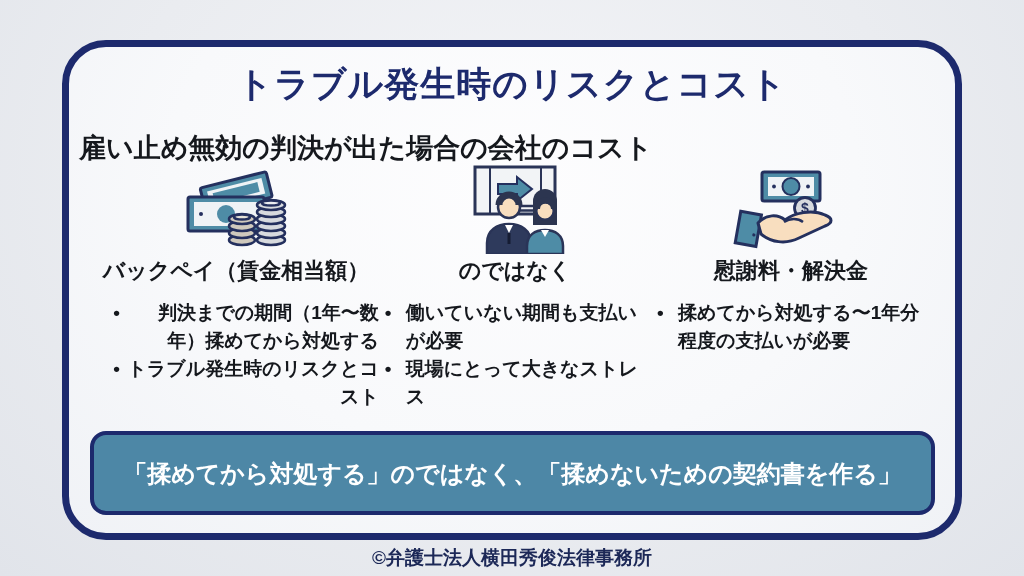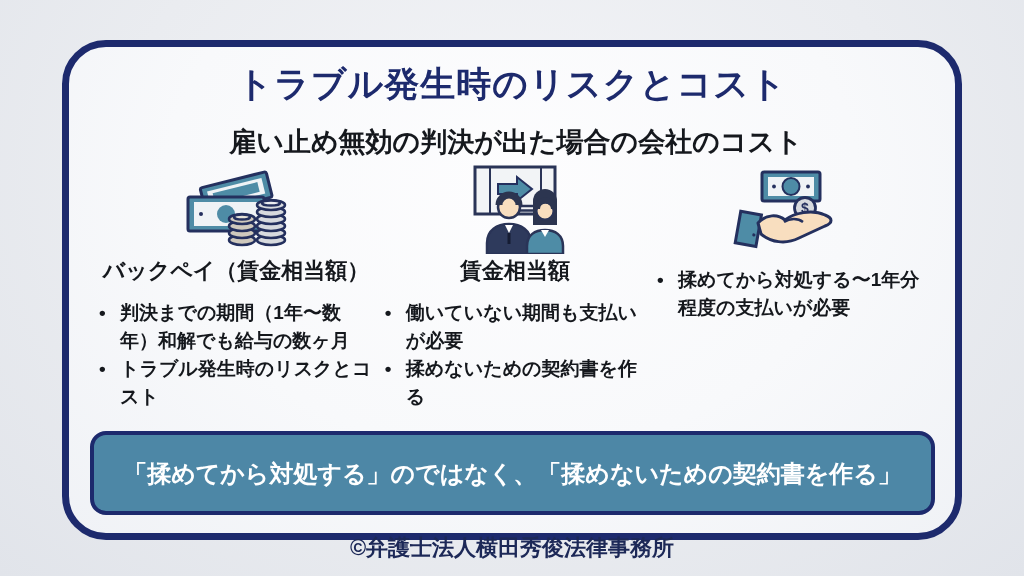--- a/index.html
+++ b/index.html
@@ -12,43 +12,43 @@
   .card {
     position:absolute; left:62px; top:40px; width:900px; height:500px; box-sizing:border-box;
     border:7px solid var(--navy,#1d2a6d); border-radius:44px;
     background: radial-gradient(ellipse at 50% 28%, #fdfdfe 0%, #f8f9fb 55%, #f0f2f6 100%);
   }
   .title {
     position:absolute; top:14px; left:0; width:100%; text-align:center; margin:0;
     font-size:35px; font-weight:800; letter-spacing:1px; color:var(--navy,#1d2a6d);
   }
   .subtitle {
-    position:absolute; top:73px; left:0; width:100%; text-align:center; margin:4px;
+    position:absolute; top:73px; left:0; width:100%; margin:10px;
     font-size:27px; font-weight:800; color:#15181d;
   }
   .cols {
     position:absolute; top:118px; left:0; width:100%; box-sizing:border-box;
     padding:0 24px; display:flex; justify-content:space-between;
   }
   .col { display:flex; flex-direction:column; align-items:center; }
-  .col-1 { width:292px; } .col-2 { width:278px; } .col-3 { width:286px; }
+  .col-1 { width:292px;text-align:right; } .col-2 { width:278px; } .col-3 { width:286px; }
   .iconbox { height:88px; display:flex; align-items:center; justify-content:center; }
   .colhead { margin-top:3px; font-size:22px; font-weight:800; white-space:nowrap; }
   .bullets { margin-top:13px; width:100%; box-sizing:border-box; padding-left:6px; }
   .bullet { display:flex; font-size:19px; font-weight:700; line-height:28px; }
   .bullet .dot { flex:0 0 21px; }
   .banner {
     position:absolute; left:21px; top:384px; width:845px; height:84px; box-sizing:border-box;
     background:var(--banner_teal,#4d87a6); border:4px solid var(--navy,#1d2a6d); border-radius:16px;
     display:flex; flex-direction:column; justify-content:center; align-items:center;
     color:#ffffff; font-size:24px; font-weight:800; line-height:35px; text-align:center;
   }
   .footer {
-    position:absolute; top:533px; left:0; width:100%; text-align:center;
-    font-size:22px; font-weight:700; color:#1c2857;
+    position:absolute; top:545px; left:0; width:100%; text-align:center;
+    font-size:19px; font-weight:700; color:#1c2857;
   }
 </style>
 </head>
 <body>
 
 <div class="stage">
   <div class="card">
 
     <h1 class="title">トラブル発生時のリスクとコスト</h1>
     <h2 class="subtitle">雇い止め無効の判決が出た場合の会社のコスト</h2>
@@ -82,21 +82,21 @@
               <ellipse cx="87" cy="42" rx="14" ry="5"></ellipse>
               <ellipse cx="87" cy="35" rx="14" ry="5"></ellipse>
               <ellipse cx="87" cy="33" rx="9" ry="2.6" fill="#eceef1"></ellipse>
             </g>
           </svg>
         </div>
         <div class="colhead">バックペイ（賃金相当額）</div>
         <div class="bullets">
           <div class="bullet">
             <span class="dot">•</span>
-            <span>判決までの期間（1年〜数年）和解でも給与の数ヶ月</span>
+            <span>判決までの期間（1年〜数年）揉めてから対処する</span>
           </div>
           <div class="bullet">
             <span class="dot">•</span>
             <span>トラブル発生時のリスクとコスト</span>
           </div>
         </div>
       </div>
 
       <div class="col col-2">
         <div class="iconbox">
@@ -112,29 +112,29 @@
             <path d="M24,90 v-11 c0,-13 10,-19 22,-19 s22,6 22,19 v11 z" fill="#2e3a5c" stroke="#2a3457" stroke-width="2.5"></path>
             <polygon points="42,61 50,61 46,69" fill="#ffffff"></polygon>
             <line x1="46" y1="69" x2="46" y2="80" stroke="#151c33" stroke-width="3"></line>
             <path d="M70,37 a12,12 0 0 1 24,0 v24 h-24 z" fill="#2c3550"></path>
             <circle cx="82" cy="47" r="8.5" fill="#f8debf" stroke="#2a3457" stroke-width="2"></circle>
             <path d="M74,45 a8.5,8.5 0 0 1 17,0" stroke="#2c3550" stroke-width="6" fill="none"></path>
             <path d="M64,90 v-8 c0,-11 8,-16 18,-16 s18,5 18,16 v8 z" fill="#4e8ca6" stroke="#2a3457" stroke-width="2.5"></path>
             <polygon points="78,66 86,66 82,73" fill="#ffffff"></polygon>
           </svg>
         </div>
-        <div class="colhead">賃金相当額</div>
+        <div class="colhead">のではなく</div>
         <div class="bullets">
           <div class="bullet">
             <span class="dot">•</span>
             <span>働いていない期間も支払いが必要</span>
           </div>
           <div class="bullet">
             <span class="dot">•</span>
-            <span>揉めないための契約書を作る</span>
+            <span>現場にとって大きなストレス</span>
           </div>
         </div>
       </div>
 
       <div class="col col-3">
         <div class="iconbox">
           <svg width="118" height="82" viewBox="0 0 118 82" aria-hidden="true">
             <rect x="30" y="4" width="58" height="29" rx="2" fill="#4e8ca6" stroke="#24305e" stroke-width="3"></rect>
             <rect x="36" y="9" width="46" height="19" fill="#eff3f6"></rect>
             <circle cx="59" cy="18.5" r="8.5" fill="#4e8ca6" stroke="#24305e" stroke-width="2"></circle>
@@ -143,20 +143,21 @@
             <circle cx="73" cy="40" r="10.5" fill="#d7dade" stroke="#24305e" stroke-width="2.8"></circle>
             <text x="73" y="45" font-size="14" font-weight="bold" text-anchor="middle" fill="#24305e" font-family="Liberation Sans, DejaVu Sans, sans-serif">$</text>
             <g transform="rotate(10 17 60)">
               <rect x="6" y="45" width="21" height="32" fill="#4e8ca6" stroke="#24305e" stroke-width="3"></rect>
               <circle cx="23" cy="66" r="1.6" fill="#24305e"></circle>
             </g>
             <path d="M26,55 C34,46 46,46 53,52 C62,45 80,41 93,47 C101,50 101,55 93,58 L67,70 C53,77 39,74 29,66 Z" fill="#f8debf" stroke="#24305e" stroke-width="3" stroke-linejoin="round"></path>
             <path d="M52,54 C58,50 66,50 71,54" stroke="#24305e" stroke-width="2.4" fill="none"></path>
           </svg>
         </div>
+        <div class="colhead">慰謝料・解決金</div>
         <div class="bullets">
           <div class="bullet">
             <span class="dot">•</span>
             <span>揉めてから対処する〜1年分程度の支払いが必要</span>
           </div>
         </div>
       </div>
 
     </div>
 

